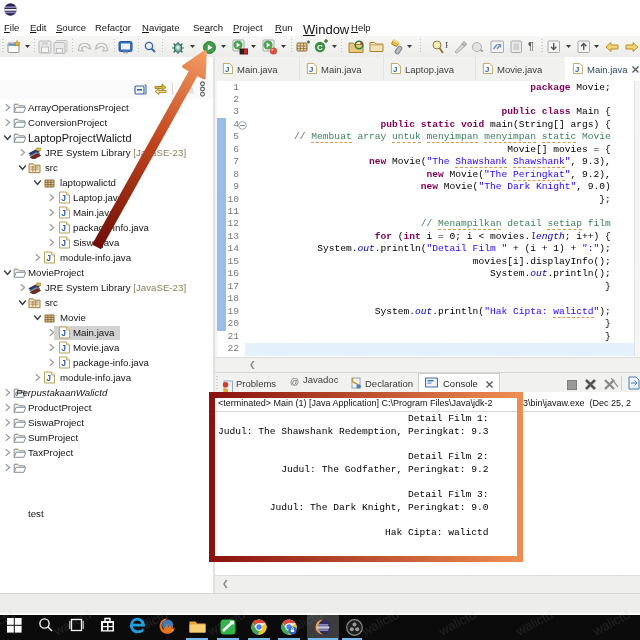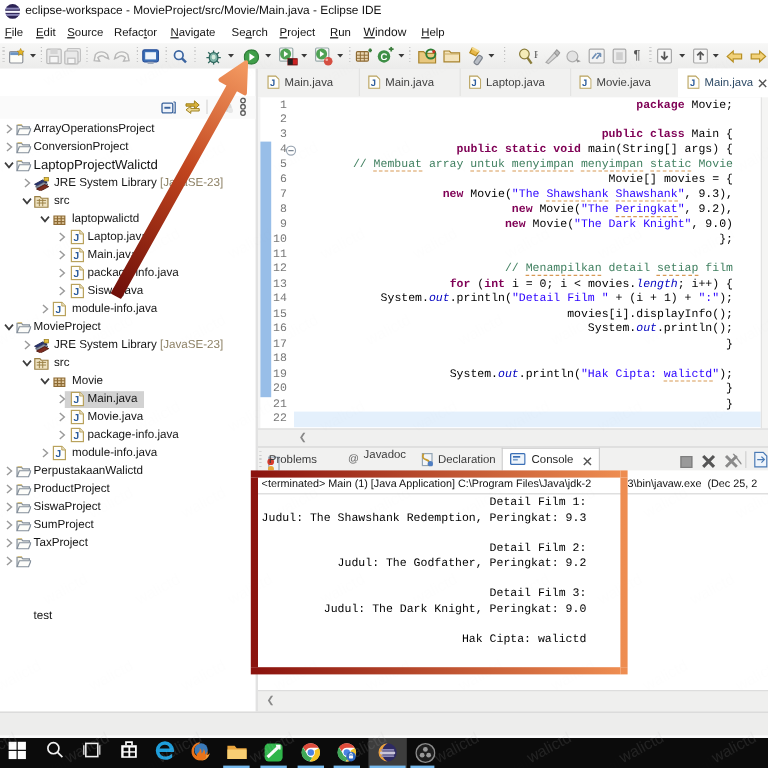--- a/index.html
+++ b/index.html
@@ -15,33 +15,32 @@
 .sq{border-bottom:1px dashed #d79955;}
 </style></head><body>
 
 <div class="abs" style="left:0;top:0;width:640px;height:18px;background:#ffffff;">
  <svg class="abs" style="left:4px;top:3px" width="13" height="13" viewBox="0 0 13 13">
   <circle cx="6.5" cy="6.5" r="6.2" fill="#2c2255"></circle>
   <rect x="1" y="3.4" width="11" height="1.6" fill="#8a86b8"></rect>
   <rect x="0.2" y="6" width="12.6" height="1.7" fill="#f8f8ff"></rect>
   <rect x="1" y="8.6" width="11" height="1.6" fill="#8a86b8"></rect>
  </svg>
- <span class="abs" style="left:21px;top:4px;font-size:9.9px;color:#101010;">eclipse-workspace - MovieProject/src/Movie/Main.java - Eclipse IDE</span>
 </div>
 
 <div class="abs" style="left:0;top:18px;width:640px;height:18px;background:#fff;">
 <span class="abs" style="left:4px;top:4px;font-size:9.5px;color:#141414;"><u>F</u>ile</span>
 <span class="abs" style="left:30px;top:4px;font-size:9.5px;color:#141414;"><u>E</u>dit</span>
 <span class="abs" style="left:56px;top:4px;font-size:9.5px;color:#141414;"><u>S</u>ource</span>
 <span class="abs" style="left:95px;top:4px;font-size:9.5px;color:#141414;">Refac<u>t</u>or</span>
 <span class="abs" style="left:142px;top:4px;font-size:9.5px;color:#141414;"><u>N</u>avigate</span>
 <span class="abs" style="left:193px;top:4px;font-size:9.5px;color:#141414;">Se<u>a</u>rch</span>
 <span class="abs" style="left:233px;top:4px;font-size:9.5px;color:#141414;"><u>P</u>roject</span>
 <span class="abs" style="left:275px;top:4px;font-size:9.5px;color:#141414;"><u>R</u>un</span>
-<span class="abs" style="left:303px;top:4px;font-size:10px;color:#141414;"><u>W</u>indow</span>
+<span class="abs" style="left:303px;top:4px;font-size:13px;color:#141414;"><u>W</u>indow</span>
 <span class="abs" style="left:351px;top:4px;font-size:9.5px;color:#141414;"><u>H</u>elp</span>
 </div>
 <div class="abs" style="left:0;top:36px;width:640px;height:21px;background:linear-gradient(#f7f7f6,#ececeb);border-bottom:1px solid #d8d8d8;">
 <div class="abs" style="left:2px;top:3px;width:2px;height:15px;background:repeating-linear-gradient(to bottom,#cfcfcf 0 1px,transparent 1px 3px);"></div>
 <svg class="abs" style="left:7px;top:4px" width="14" height="14" viewBox="0 0 14 14">
       <rect x="1" y="3" width="11" height="9.5" rx="1" fill="#fdfdf8" stroke="#8e9299" stroke-width="1"></rect>
       <rect x="1.5" y="3.5" width="10" height="2.4" fill="#6d95c4"></rect>
       <path d="M10.2 0.4 l0.9 2 2 .3-1.5 1.4.4 2.1-1.8-1.1-1.8 1.1.4-2.1-1.5-1.4 2-.3Z" fill="#e8b727" stroke="#a87f12" stroke-width="0.5"></path>
     </svg>
 <svg class="abs" style="left:24px;top:8px" width="7" height="5" viewBox="0 0 7 5">
@@ -466,21 +465,21 @@
         <path d="M2.8 1.2 L6.6 4.5 L2.8 7.8" fill="none" stroke="#9a9a9a" stroke-width="1.2"></path>
       </svg>
     </div>
     <div class="abs" style="left:13px;top:329px;">
       <svg width="13" height="13" viewBox="0 0 13 13">
         <path d="M1.2 11.3 V3.4 h3.7 l1.2 1.4 h5.4 V6 " fill="#f7f7f2" stroke="#848f9b" stroke-width="1"></path>
         <path d="M1.8 2.6 h3.4 l0.5 0.7 h-4.4 Z" fill="#d8bc6a"></path>
         <path d="M3.1 6.3 h9.7 l-2 5 H1.2 Z" fill="#fdfdfa" stroke="#848f9b" stroke-width="1"></path>
       </svg>
     </div>
-    <div class="abs" style="left:28px;top:330px;color:#141414;font-size:9.7px;white-space:nowrap;">PerpustakaanWalictd</div>
+    <div class="abs" style="left:16px;top:330px;color:#141414;font-size:9.7px;white-space:nowrap;font-style:italic;">PerpustakaanWalictd</div>
     <div class="abs" style="left:3px;top:346px;">
       <svg width="9" height="9" viewBox="0 0 9 9">
         <path d="M2.8 1.2 L6.6 4.5 L2.8 7.8" fill="none" stroke="#9a9a9a" stroke-width="1.2"></path>
       </svg>
     </div>
     <div class="abs" style="left:13px;top:344px;">
       <svg width="13" height="13" viewBox="0 0 13 13">
         <path d="M1.2 11.3 V3.4 h3.7 l1.2 1.4 h5.4 V6 " fill="#f7f7f2" stroke="#848f9b" stroke-width="1"></path>
         <path d="M1.8 2.6 h3.4 l0.5 0.7 h-4.4 Z" fill="#d8bc6a"></path>
         <path d="M3.1 6.3 h9.7 l-2 5 H1.2 Z" fill="#fdfdfa" stroke="#848f9b" stroke-width="1"></path>
@@ -626,21 +625,21 @@
 <div class="abs" style="left:215px;top:357px;width:425px;height:15px;background:#f0f0ef;border-top:1px solid #ddd;">
     <span class="abs" style="left:34px;top:2px;color:#888;font-size:8px;">❮</span>
   </div>
 <div class="abs" style="left:215px;top:372px;width:425px;height:20px;background:#f1f1f0;border-top:1px solid #d5d5d5;">
 <div class="abs" style="left:1px;top:3px;width:2px;height:14px;background:repeating-linear-gradient(to bottom,#cfcfcf 0 1px,transparent 1px 3px);"></div>
 <svg class="abs" style="left:6px;top:7px" width="13" height="13" viewBox="0 0 13 13">
       <rect x="3" y="1" width="8.5" height="11.5" fill="#eef3f8" stroke="#9aa9b8"></rect>
       <circle cx="4.6" cy="4.8" r="2.8" fill="#d63c2e"></circle>
       <circle cx="4.8" cy="10.8" r="2.5" fill="#e8a93c"></circle>
     </svg>
-<span class="abs" style="left:9px;top:5px;color:#3a3a3a;">Problems</span>
+<span class="abs" style="left:21px;top:5px;color:#3a3a3a;">Problems</span>
 <span class="abs" style="left:75px;top:4px;color:#6a6a6a;font-size:9px;">@</span>
 <span class="abs" style="left:88px;top:1px;color:#3a3a3a;">Javadoc</span>
 <svg class="abs" style="left:135px;top:4px" width="12" height="12" viewBox="0 0 12 12">
       <rect x="2" y="1" width="8" height="10" fill="#f2f5f8" stroke="#93a5b5"></rect>
       <path d="M3 1 q-2 4 2 5 q4 1 2 5" fill="none" stroke="#c79a2e" stroke-width="1.5"></path>
       <circle cx="8.6" cy="9.4" r="2.2" fill="#4f7ec2"></circle>
     </svg>
 <span class="abs" style="left:150px;top:5px;color:#3a3a3a;">Declaration</span>
 <div class="abs" style="left:203px;top:0px;width:80px;height:20px;background:#fff;border:1px solid #ccc;border-bottom:none;">
       <svg class="abs" style="left:6px;top:3px" width="13" height="12" viewBox="0 0 13 12">

